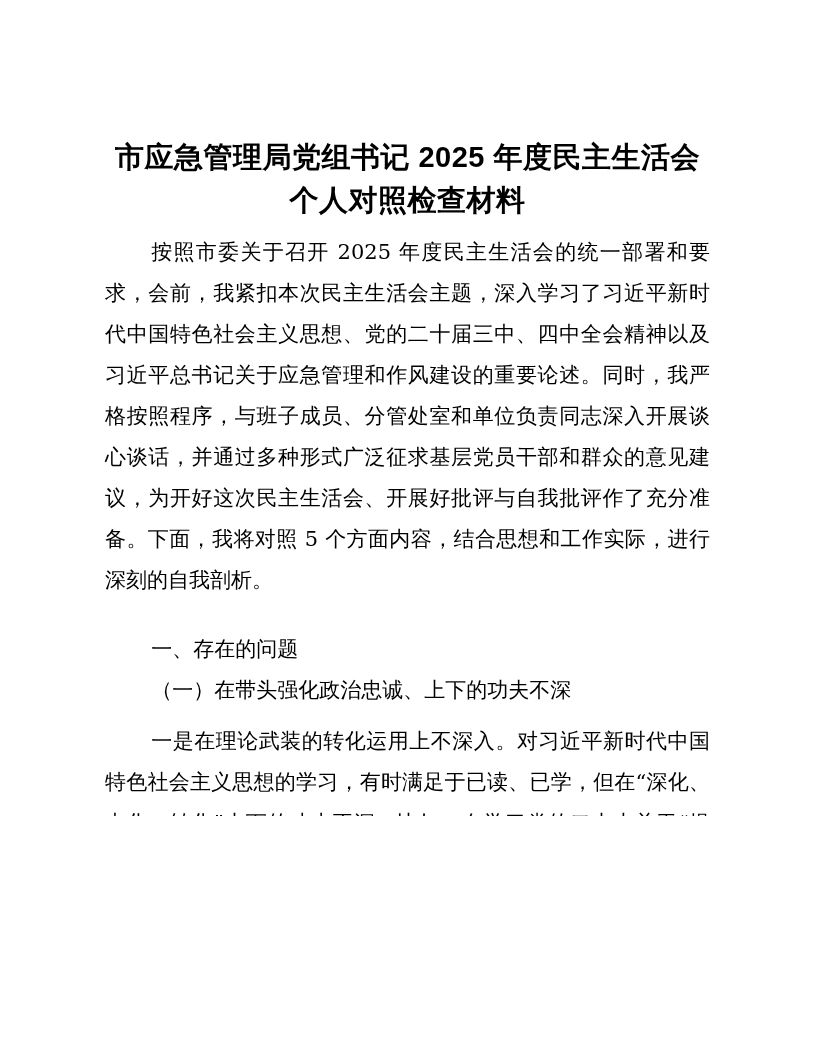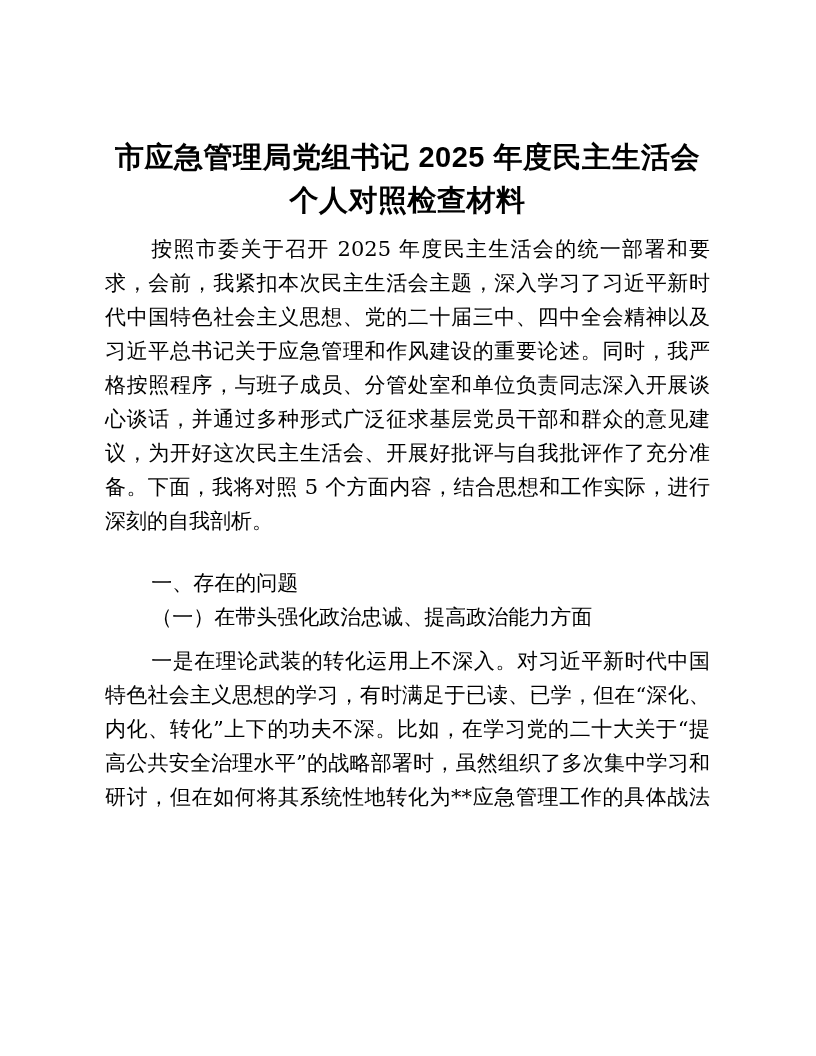--- a/index.html
+++ b/index.html
@@ -23,37 +23,37 @@
     font-family: "Liberation Sans", "DejaVu Sans", sans-serif;
     font-weight: 700;
     font-size: 29px;
     line-height: 43px;
     text-align: center;
     letter-spacing: 0.5px;
   }
   .para {
     margin: 0;
     font-size: 21px;
-    line-height: 34px;
+    line-height: 41px;
     text-align: justify;
     text-justify: inter-ideograph;
     text-indent: 2.2em;
     font-weight: 400;
   }
   .heading-1 {
     margin-top: 28px;
   }
   .heading-2 + .body-para {
     margin-top: 10px;
   }
 </style>
 </head>
 <body>
 
 <main class="page">
   <h1 class="doc-title">市应急管理局党组书记 2025 年度民主生活会个人对照检查材料</h1>
   <section id="doc-body">
       <p class="para body-para">按照市委关于召开 2025 年度民主生活会的统一部署和要求，会前，我紧扣本次民主生活会主题，深入学习了习近平新时代中国特色社会主义思想、党的二十届三中、四中全会精神以及习近平总书记关于应急管理和作风建设的重要论述。同时，我严格按照程序，与班子成员、分管处室和单位负责同志深入开展谈心谈话，并通过多种形式广泛征求基层党员干部和群众的意见建议，为开好这次民主生活会、开展好批评与自我批评作了充分准备。下面，我将对照 5 个方面内容，结合思想和工作实际，进行深刻的自我剖析。</p>
       <p class="para heading-1">一、存在的问题</p>
-      <p class="para heading-2">（一）在带头强化政治忠诚、提高政治能力方面</p>
+      <p class="para heading-2">（一）在带头强化政治忠诚、上下的功夫不深</p>
       <p class="para body-para">一是在理论武装的转化运用上不深入。对习近平新时代中国特色社会主义思想的学习，有时满足于已读、已学，但在“深化、内化、转化”上下的功夫不深。比如，在学习党的二十大关于“提高公共安全治理水平”的战略部署时，虽然组织了多次集中学习和研讨，但在如何将其系统性地转化为**应急管理工作的具体战法打法上，思考谋划的深度和广度不够。2017 年全年，我局牵头制定的政策性文件中，能够完全体现前瞻性、创新性，并与我市“十五五”规划深度融合的精品不</p>
     </section>
 </main>
 
 </body></html>

